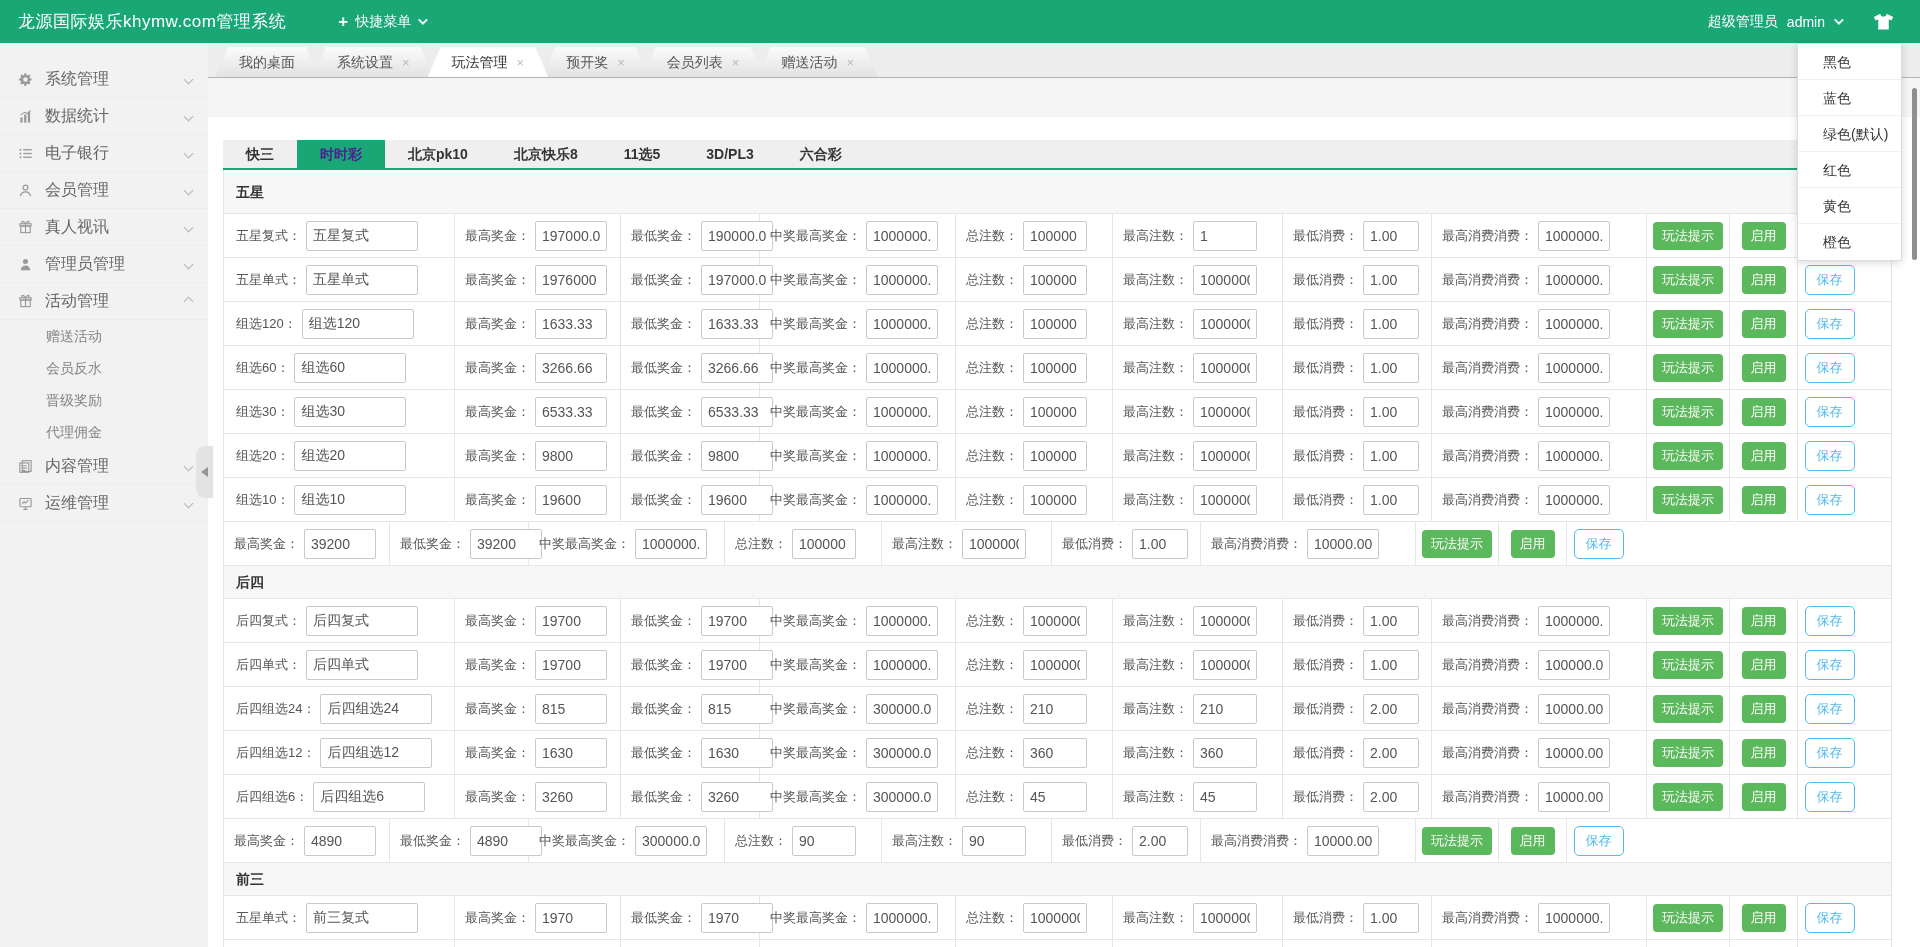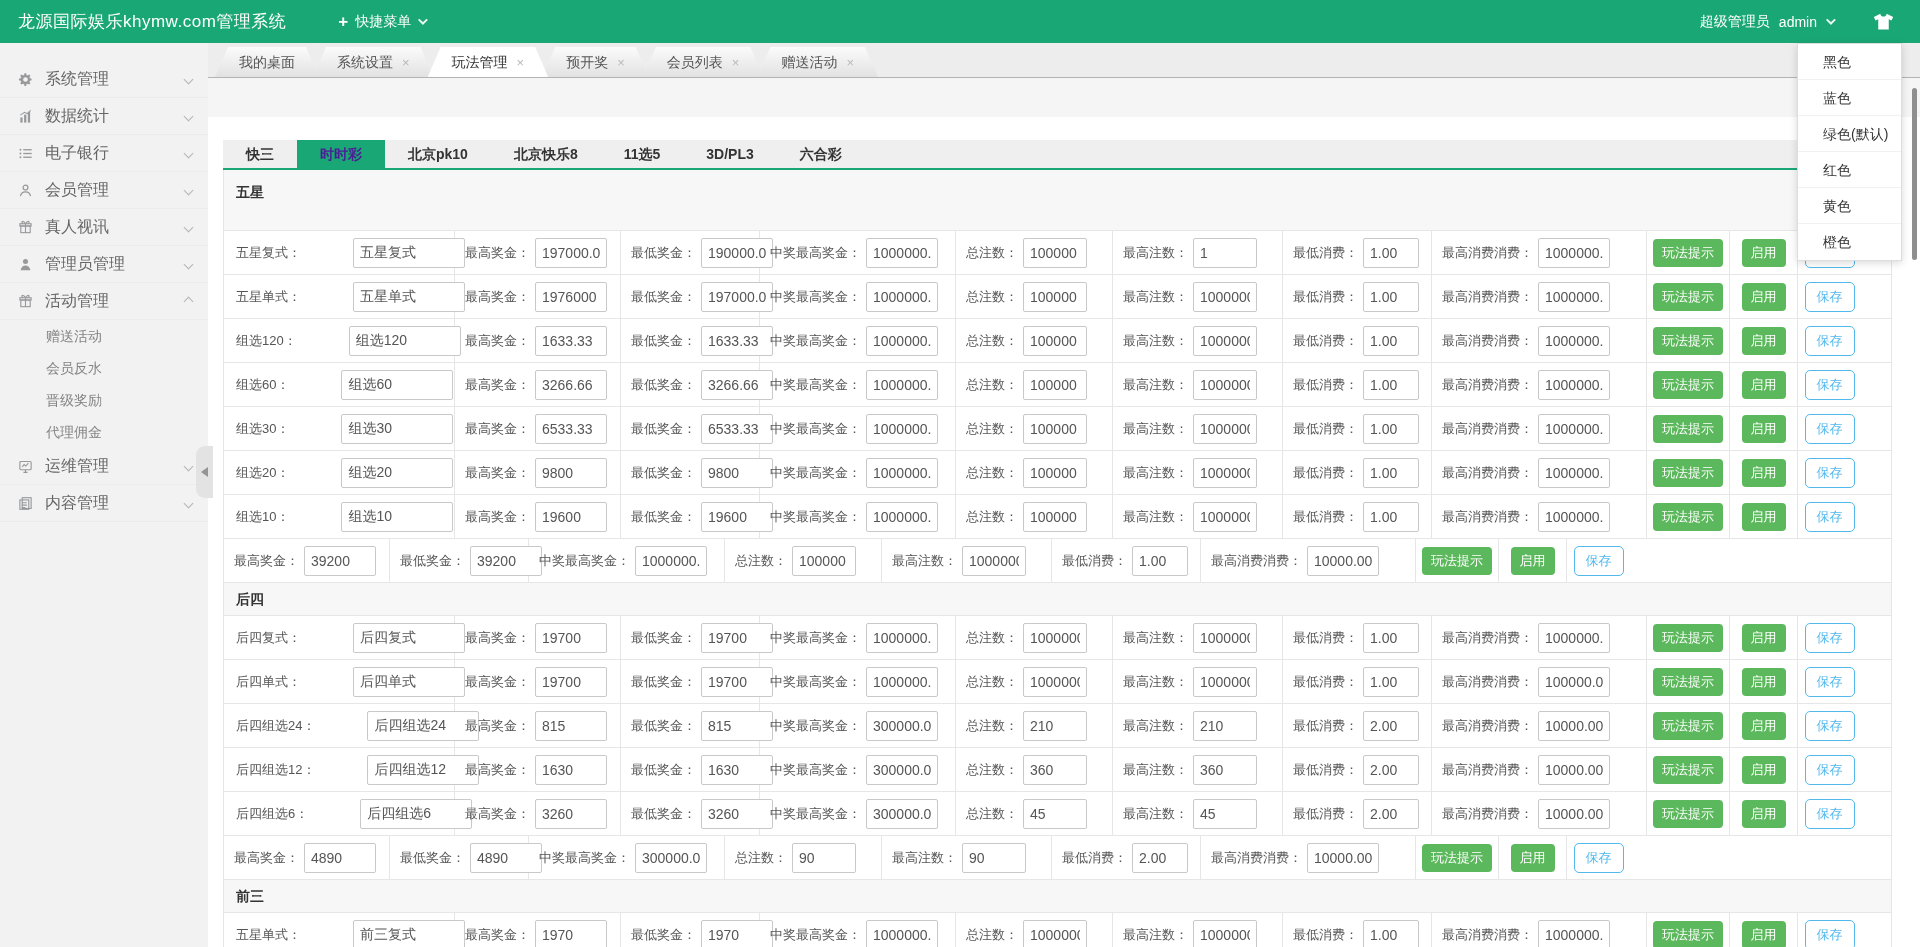--- a/index.html
+++ b/index.html
@@ -4,21 +4,21 @@
 <style>
   * { margin:0; padding:0; box-sizing:border-box; }
   html,body { width:1920px; height:947px; overflow:hidden; font-family:"Liberation Sans","DejaVu Sans",sans-serif; background:#fff; }
   body { position:relative; }
 
   
   .topbar { height:43px; background:var(--green,#1aa776); display:flex; align-items:center; color:#fff; position:relative; z-index:20; }
   .brand { font-size:17px; padding-left:18px; letter-spacing:.5px; }
   .quickmenu { margin-left:52px; font-size:14px; display:flex; align-items:center; gap:7px; cursor:pointer; }
   .quickmenu .plus { font-size:17px; font-weight:bold; }
-  .top-right { margin-left:auto; display:flex; align-items:center; gap:40px; padding-right:26px; }
+  .top-right { margin-left:auto; display:flex; align-items:center; gap:32px; padding-right:26px; }
   .userinfo { display:flex; align-items:center; gap:9px; font-size:14px; cursor:pointer; }
   .chev { display:inline-block; width:7px; height:7px; border-right:2px solid rgba(255,255,255,.9); border-bottom:2px solid rgba(255,255,255,.9); transform:rotate(45deg) translateY(-2px); }
   .tshirt { display:flex; align-items:center; cursor:pointer; }
 
   
   .sidebar { position:absolute; left:0; top:43px; width:208px; height:904px; background:#f2f2f2; z-index:5; }
   .snav { padding-top:18px; }
   .sitem { height:37px; display:flex; align-items:center; padding:0 16px 0 18px; color:#666; font-size:16px; cursor:pointer; border-bottom:1px solid rgba(0,0,0,.025); }
   .sitem .sicon { width:17px; display:flex; align-items:center; }
   .sitem .slabel { margin-left:10px; flex:1; }
@@ -43,27 +43,27 @@
 
   
   .gametabs { width:1669px; height:28px; background:#efefef; display:flex; }
   .gtab { padding:0 23px; line-height:28px; font-size:14px; font-weight:bold; color:#333; cursor:pointer; }
   .gtab.active { background:var(--green,#1aa776); color:#4c1d95; }
   .subtab-line { width:1669px; height:2px; background:var(--green,#1aa776); }
 
   
   .gtable { width:1669px; border-left:1px solid #e6e6e6; border-right:1px solid #e6e6e6; }
   .sec-header { height:33px; line-height:33px; background:#f7f7f7; border-bottom:1px solid #e6e6e6; font-size:14px; font-weight:bold; color:#333; padding-left:12px; }
-  .sec-header.first { height:61px; line-height:44px; }
+  .sec-header.first { height:44px; line-height:44px; }
   .grow { height:44px; display:flex; border-bottom:1px solid #e6e6e6; background:#fff; }
   .cell { display:flex; align-items:center; border-right:1px solid #e6e6e6; padding-left:10px; height:100%; }
   .cell:last-child { border-right:none; }
   .flabel { font-size:13px; color:#555; white-space:nowrap; margin-right:5px; }
   .cin { height:30px; border:1px solid #c9c9c9; border-radius:2px; padding:0 6px; font-size:14px; color:#555; font-family:"Liberation Sans","DejaVu Sans",sans-serif; background:#fff; }
-  .c1 { width:231px; padding-left:12px;gap:47px; }
+  .c1 { width:231px; padding-left:12px; }
   .c2 { width:166px; } .c3 { width:139px; } .c4 { width:196px; }
   .c5 { width:157px; } .c6 { width:170px; } .c7 { width:149px; } .c8 { width:215px; }
   .c9 { width:83px; justify-content:center; padding-left:0; }
   .c10 { width:68px; justify-content:center; padding-left:0; }
   .c11 { width:63px; justify-content:center; padding-left:0; }
   .in-name { width:112px; } .in-72 { width:72px; } .in-64 { width:64px; } .in-56 { width:56px; }
   .btn { cursor:pointer; font-family:"Liberation Sans","DejaVu Sans",sans-serif; }
   .btn-green { background:var(--btn-green,#5cb85c); color:#fff; border:none; border-radius:4px; font-size:13px; padding:5px 9px; }
   .btn-save { background:#fff; color:var(--save-blue,#53b9ec); border:1px solid var(--save-blue,#53b9ec); border-radius:5px; font-size:13px; padding:5px 11px; }
 
@@ -193,39 +193,39 @@
       <div class="ssub">
         <div class="ssubitem">赠送活动</div>
         <div class="ssubitem">会员反水</div>
         <div class="ssubitem">晋级奖励</div>
         <div class="ssubitem">代理佣金</div>
       </div>
       <div class="sitem">
         <span class="sicon">
           <svg width="15" height="15" viewBox="0 0 16 16">
             <g fill="none" stroke="#98999b" stroke-width="1.2">
-              <rect x="2" y="2.6" width="12" height="8.8" rx="1"></rect>
-              <path d="M5.8 14.2h4.4M8 11.4v2.8M4.5 8.5l2-2.5 1.8 1.5 2.8-3"></path>
-            </g>
-          </svg>
-        </span>
-        <span class="slabel">运维管理</span>
-        <i class="gchev down"></i>
-      </div>
-      <div class="sitem">
-        <span class="sicon">
-          <svg width="15" height="15" viewBox="0 0 16 16">
-            <g fill="none" stroke="#98999b" stroke-width="1.2">
               <rect x="4.5" y="1.8" width="9.5" height="11.5"></rect>
               <rect x="2" y="4.2" width="9.5" height="10"></rect>
               <path d="M4 7.2h5.5M4 9.7h5.5M4 12.2h4"></path>
             </g>
           </svg>
         </span>
         <span class="slabel">内容管理</span>
+        <i class="gchev down"></i>
+      </div>
+      <div class="sitem">
+        <span class="sicon">
+          <svg width="15" height="15" viewBox="0 0 16 16">
+            <g fill="none" stroke="#98999b" stroke-width="1.2">
+              <rect x="2" y="2.6" width="12" height="8.8" rx="1"></rect>
+              <path d="M5.8 14.2h4.4M8 11.4v2.8M4.5 8.5l2-2.5 1.8 1.5 2.8-3"></path>
+            </g>
+          </svg>
+        </span>
+        <span class="slabel">运维管理</span>
         <i class="gchev down"></i>
       </div>
     </div>
 </nav>
 
 <div class="collapse-handle">
   <span class="tri"></span>
 </div>
 
 <div class="main">

